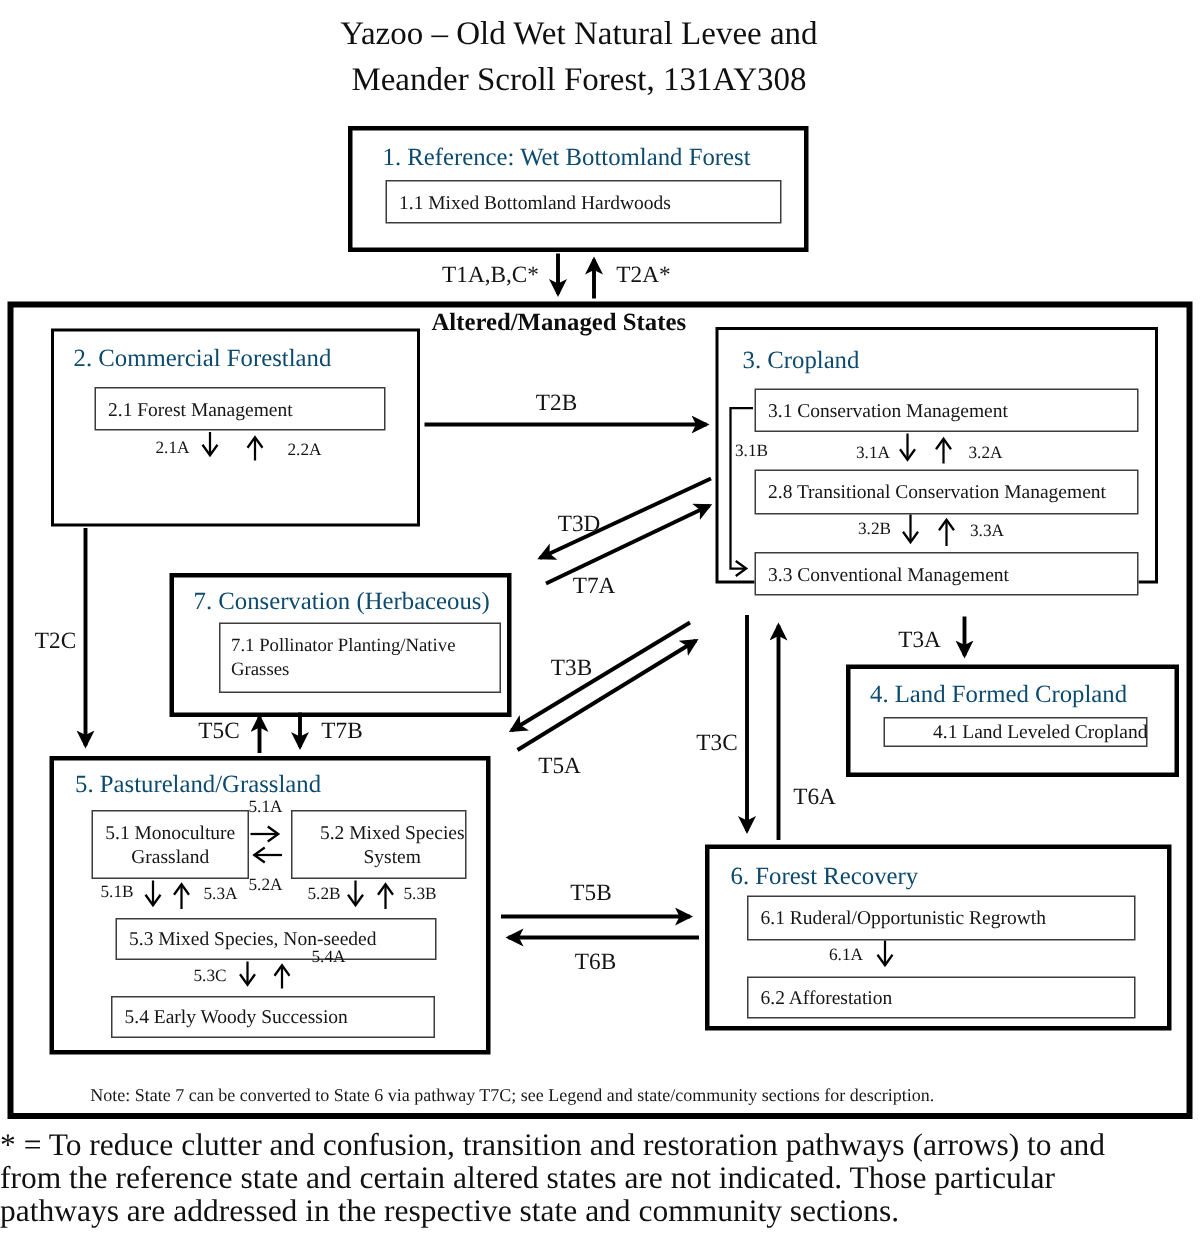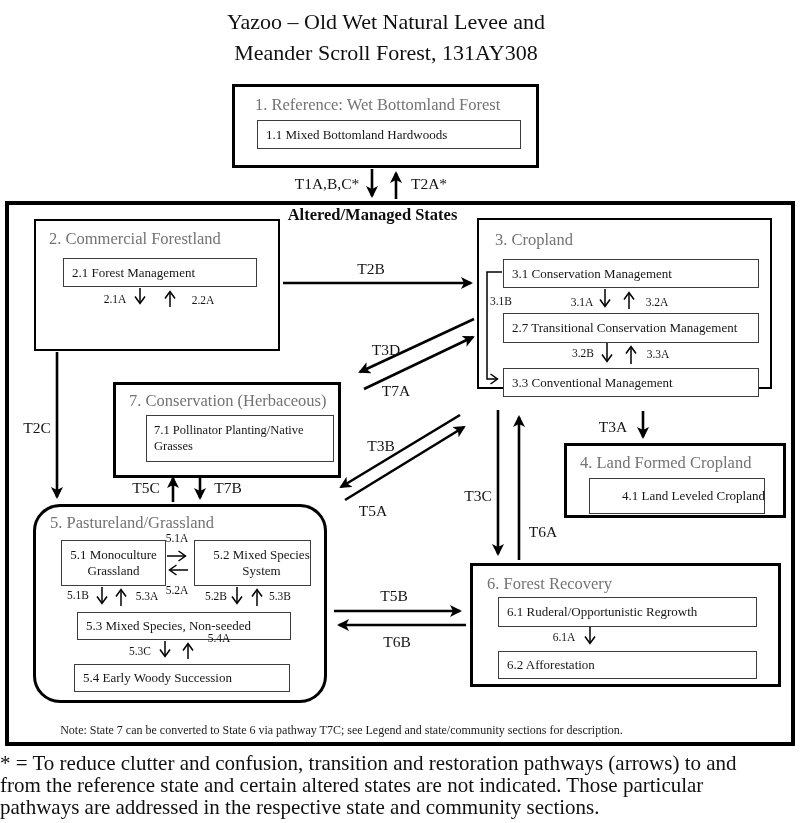--- a/index.html
+++ b/index.html
@@ -4,21 +4,21 @@
 <style>
   * { margin:0; padding:0; box-sizing:border-box; }
   html,body { background:#fff; }
   body { font-family:"Liberation Serif","DejaVu Serif",serif; color:#111; }
   .canvas { position:relative; width:800px; height:823px; background:#fff; overflow:hidden; }
 
   .title-block { position:absolute; left:0; top:6px; width:772px; text-align:center;
                  font-size:22px; line-height:31px; color:#101010; }
 
   .state { position:absolute; background:#fff; border:3px solid #000; }
-  .stitle { position:absolute; font-size:16.5px; white-space:nowrap; color:#737373; }
+  .stitle { position:absolute; font-size:16.5px; white-space:nowrap; color:#0c4a6e; }
   .community { position:absolute; border:1.4px solid #3c3c3c; background:#fff;
                display:flex; align-items:center; font-size:13px; padding-left:8px;
                white-space:nowrap; color:#161616; }
   .community.multi { white-space:normal; line-height:1.25; }
   .community.centered { justify-content:center; text-align:center; padding-left:0; }
 
   .container-box { position:absolute; left:5px; top:201px; width:790px; height:545px;
                    border:4px solid #000; background:#fff; }
   .ctitle { position:absolute; left:0; top:205px; width:745px; text-align:center;
             font-weight:bold; font-size:16.5px; color:#0d0d0d; }
@@ -57,30 +57,30 @@
   </div>
 
   <div class="state" style="left:34px; top:219px; width:246px; height:132px; border-width:2.5px;">
     <div class="stitle" style="left:13px; top:8px;">2. Commercial Forestland</div>
     <div class="community" style="left:27px; top:37px; width:194px; height:29px;">2.1 Forest Management</div>
   </div>
 
   <div class="state" style="left:477px; top:218px; width:295px; height:171px; border-width:2.5px;">
     <div class="stitle" style="left:16px; top:10px;">3. Cropland</div>
     <div class="community" style="left:24px; top:39px; width:256px; height:29px;">3.1 Conservation Management</div>
-    <div class="community" style="left:24px; top:93px; width:256px; height:30px;">2.7 Transitional Conservation Management</div>
+    <div class="community" style="left:24px; top:93px; width:256px; height:30px;">2.8 Transitional Conservation Management</div>
     <div class="community" style="left:24px; top:148px; width:256px; height:29px;">3.3 Conventional Management</div>
   </div>
 
   <div class="state" style="left:564px; top:443px; width:222px; height:75px;">
     <div class="stitle" style="left:13px; top:7px;">4. Land Formed Cropland</div>
-    <div class="community" style="left:22px; top:32px; width:176px; height:36px;padding-left:32px;">4.1 Land Leveled Cropland</div>
+    <div class="community" style="left:22px; top:32px; width:176px; height:20px;padding-left:32px;">4.1 Land Leveled Cropland</div>
   </div>
 
-  <div class="state" style="left:33px; top:504px; width:294px; height:199px;border-radius:27px;">
+  <div class="state" style="left:33px; top:504px; width:294px; height:199px;">
     <div class="stitle" style="left:14px; top:6px;">5. Pastureland/Grassland</div>
     <div class="community multi centered" style="left:25px; top:33px; width:105px; height:46px;">5.1 Monoculture Grassland</div>
     <div class="community multi centered" style="left:158px; top:33px; width:117px; height:46px;padding-left:18px;">5.2 Mixed Species System</div>
     <div class="community" style="left:41px; top:105px; width:214px; height:28px;">5.3 Mixed Species, Non-seeded</div>
     <div class="community" style="left:38px; top:157px; width:216px; height:28px;">5.4 Early Woody Succession</div>
   </div>
 
   <div class="state" style="left:470px; top:563px; width:311px; height:124px;">
     <div class="stitle" style="left:14px; top:8px;">6. Forest Recovery</div>
     <div class="community" style="left:25px; top:31px; width:259px; height:30px;">6.1 Ruderal/Opportunistic Regrowth</div>

